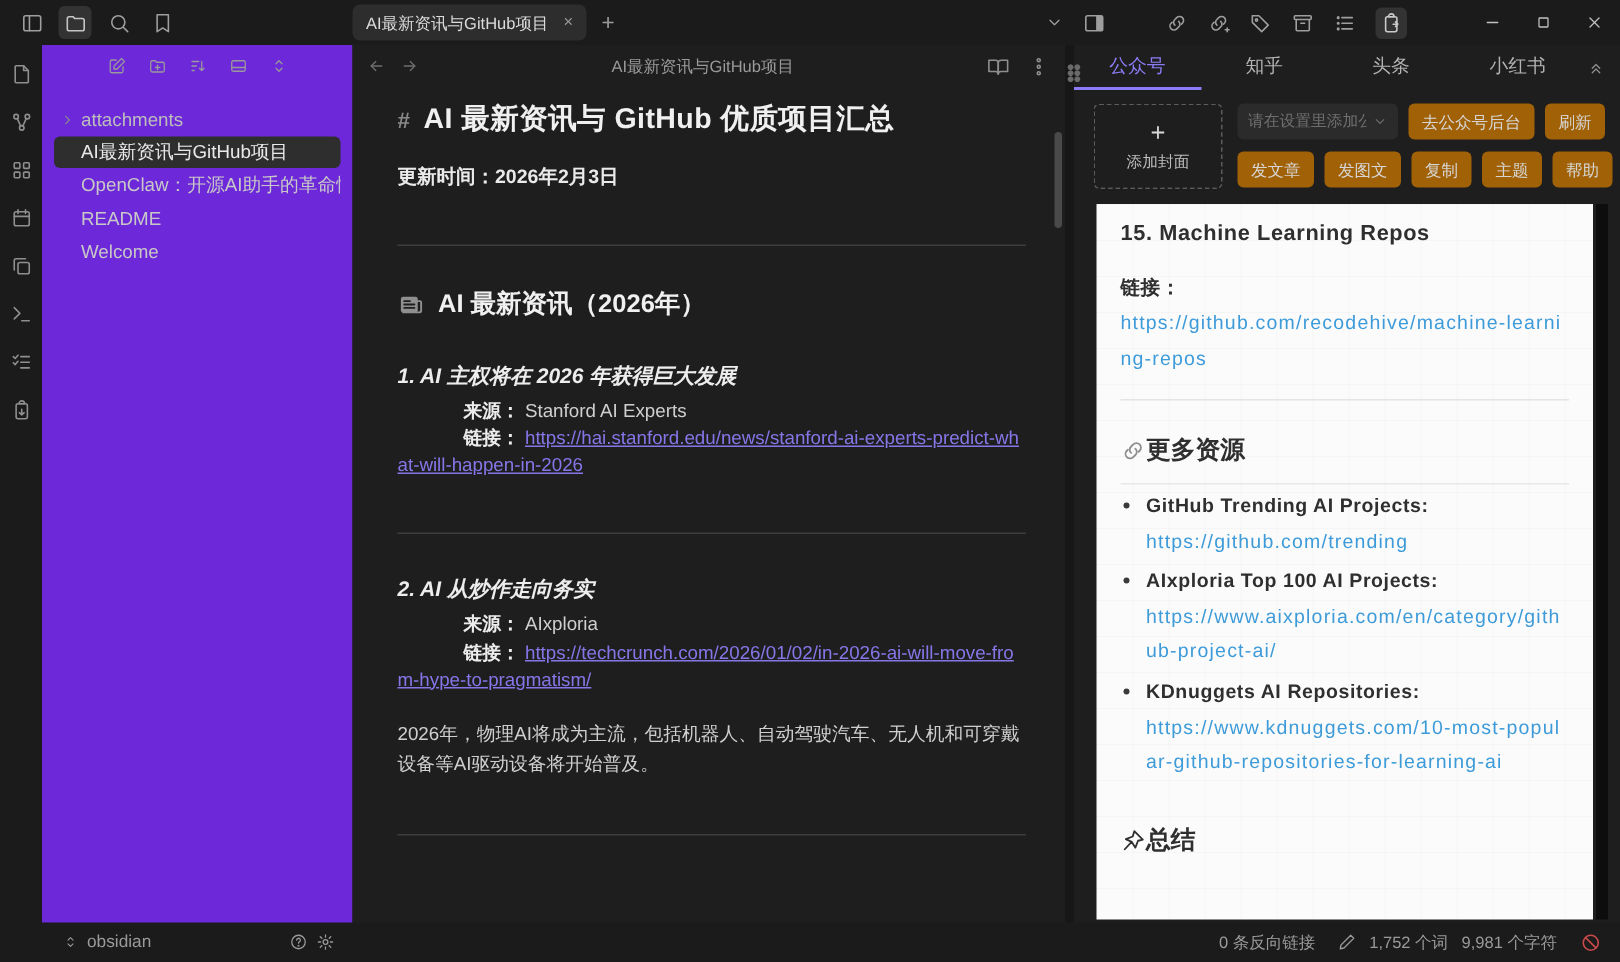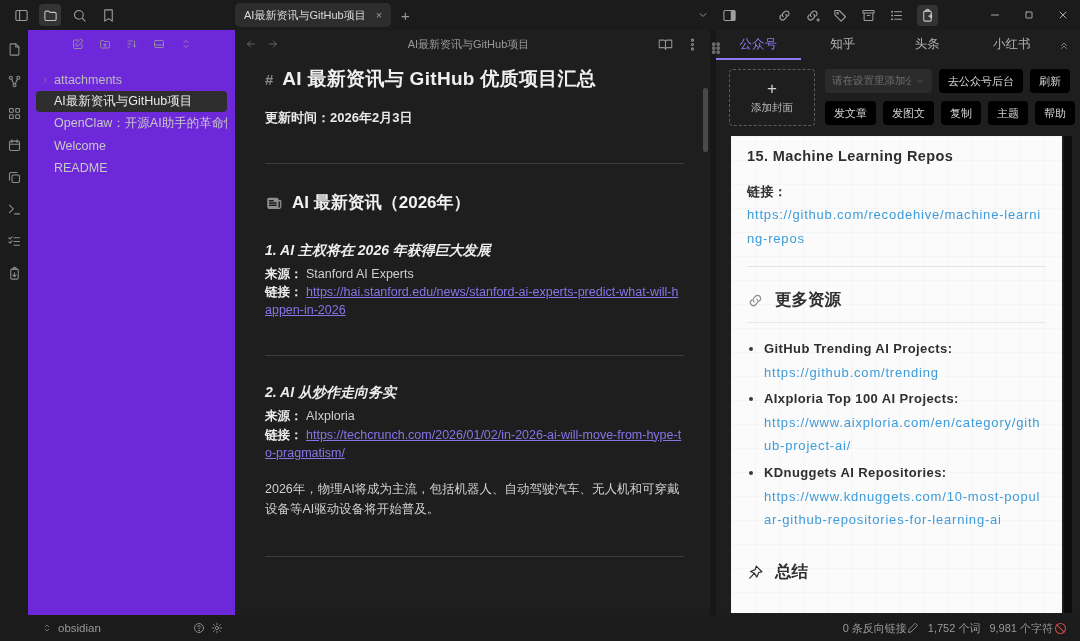--- a/index.html
+++ b/index.html
@@ -59,21 +59,21 @@
   .h1row { display:flex; align-items:baseline; gap:9px; margin:4px 0 0; }
   .h1mark { color:#8a8a8a; font-size:15px; font-weight:bold; }
   h1.doc { font-size:19px; color:#f0f0f0; letter-spacing:0.3px; }
   .meta { margin-top:17px; font-size:13px; font-weight:bold; color:#eaeaea; }
   hr.ed { border:none; border-top:1px solid #3c3c3c; margin:36px 0 0; }
   .h2row { display:flex; align-items:center; gap:9px; margin-top:27px; }
   h2.doc { font-size:17px; color:#f0f0f0; }
   .news { margin-top:28px; }
   h3.doc { font-size:14px; color:#ededed; margin-bottom:5px;font-style:italic; }
   .kv { line-height:1.45; font-size:12.5px; color:#cfcfcf; }
-  .kv b { color:#ececec; }
+  .kv b { color:#ececec;margin-left:44px; }
   a.edlink { color:#8576e8; text-decoration:underline; word-break:break-all; line-height:1.45; }
   p.body { margin-top:17px; line-height:1.65; color:#cfcfcf; }
 
   
   .rpanel { width:370px; flex:0 0 auto; background:#1e1e1e; border-left:6px solid #171717;
             display:flex; flex-direction:column; position:relative; }
   .drag-handle { position:absolute; left:-5px; top:12px; color:#6a6a6a; font-size:9px; line-height:4px; letter-spacing:-1px; }
   .pub-tabs { height:30px; flex:0 0 auto; display:flex; align-items:stretch; padding-right:6px; }
   .pub-tab { flex:1; display:flex; align-items:center; justify-content:center; font-size:12.5px;
              color:#b3b3b3; border-bottom:2px solid transparent; }
@@ -82,48 +82,48 @@
   .pub-toolbar { flex:0 0 auto; display:flex; gap:10px; padding:9px 10px 6px 13px; }
   .cover-box { width:86px; height:57px; border:1px dashed #5c5c5c; border-radius:4px; flex:0 0 auto;
                display:flex; flex-direction:column; align-items:center; justify-content:center; color:#d6d6d6; }
   .cover-plus { font-size:17px; line-height:17px; }
   .cover-label { font-size:10.5px; color:#bdbdbd; margin-top:4px; }
   .tool-rows { flex:1; display:flex; flex-direction:column; gap:8px; min-width:0; }
   .trow { display:flex; gap:7px; justify-content:space-between; }
   .pselect { width:112px; height:24px; background:#2b2b2b; border-radius:4px; color:#6f6f6f;
              font-size:10.5px; display:flex; align-items:center; gap:4px; padding:0 7px; overflow:hidden; }
   .pselect span { white-space:nowrap; overflow:hidden; flex:1; }
-  .pbtn { height:24px; background:#000000; border-radius:4px; color:#d6d6d6; font-size:11px;
+  .pbtn { height:24px; background:#a16207; border-radius:4px; color:#d6d6d6; font-size:11px;
           display:flex; align-items:center; padding:0 9px; white-space:nowrap; }
   .preview-row { flex:1; min-height:0; display:flex; margin:4px 8px 2px 15px; }
   .preview { flex:1; min-width:0; background:#fbfbfb;
              background-image:linear-gradient(#00000006 1px, transparent 1px),
                               linear-gradient(90deg,#00000006 1px, transparent 1px);
              background-size:24px 24px;
              color:#3a3a3a; padding:12px 16px; overflow:hidden; font-size:13px; }
   .pv-scroll { width:8px; background:#0d0d0d; margin-left:2px; flex:0 0 auto; }
   .pv-h3 { font-size:14.5px; font-weight:bold; color:#2f2f2f; letter-spacing:0.4px; margin-bottom:16px; }
   .pv-line { line-height:1.8; letter-spacing:0.4px; color:#4a4a4a; }
   .pv-label { font-weight:bold; color:#2f2f2f; }
   .pv-link { color:#3d9bd9; letter-spacing:0.8px; line-height:1.8; word-break:break-all; display:block; text-decoration:none; }
   hr.pv { border:none; border-top:1px solid #e4e4e4; margin:16px 0 22px; }
-  .pv-h2 { display:flex; align-items:center; gap:11px; font-size:16.5px; font-weight:bold; color:#2f2f2f;
-           border-bottom:1px solid #e8e8e8; padding-bottom:11px; margin-bottom:15px; }
+  .pv-h2 { display:flex; align-items:center; font-size:16.5px; font-weight:bold; color:#2f2f2f;
+           border-bottom:1px solid #e8e8e8; padding-bottom:11px; margin-bottom:3px; }
   .pv-h2.nob { border-bottom:none; margin-top:30px; }
   ul.res { list-style:disc; padding-left:17px; }
   ul.res li { margin-bottom:4px; line-height:1.75; }
   .res-name { font-weight:bold; color:#2f2f2f; letter-spacing:0.4px; }
 
   
   .footer { height:26px; flex:0 0 auto; display:flex; align-items:center; }
   .ft-ribbon { width:28px; flex:0 0 auto; }
   .vault { width:207px; flex:0 0 auto; display:flex; align-items:center; gap:6px;
            padding:0 12px 0 14px; color:#9a9a9a; font-size:11.5px; }
   .vault .sp { flex:1; }
-  .status { flex:1; display:flex; align-items:center; justify-content:flex-end; 
+  .status { flex:1; display:flex; align-items:center; justify-content:flex-end; gap:15px;
             padding-right:12px; color:#9a9a9a; font-size:11px; }
   .st-group { display:flex; align-items:center; gap:9px; }
   .red { color:#c84a4a; }
 </style>
 </head>
 <body>
 
 <div class="titlebar">
   <div class="tb-left">
     <div class="icbtn">
@@ -345,24 +345,24 @@
         </span>
         <span>attachments</span>
       </div>
       <div class="file-item active">
         <span>AI最新资讯与GitHub项目</span>
       </div>
       <div class="file-item">
         <span>OpenClaw：开源AI助手的革命性突破</span>
       </div>
       <div class="file-item">
+        <span>README</span>
+      </div>
+      <div class="file-item">
         <span>Welcome</span>
-      </div>
-      <div class="file-item">
-        <span>README</span>
       </div>
     </div>
   </div>
 
   <div class="editor">
     <div class="ed-header">
       <div class="ed-nav">
         <span>
           <svg class="ic sm" viewBox="0 0 24 24">
               <line x1="19" y1="12" x2="5" y2="12"></line>

